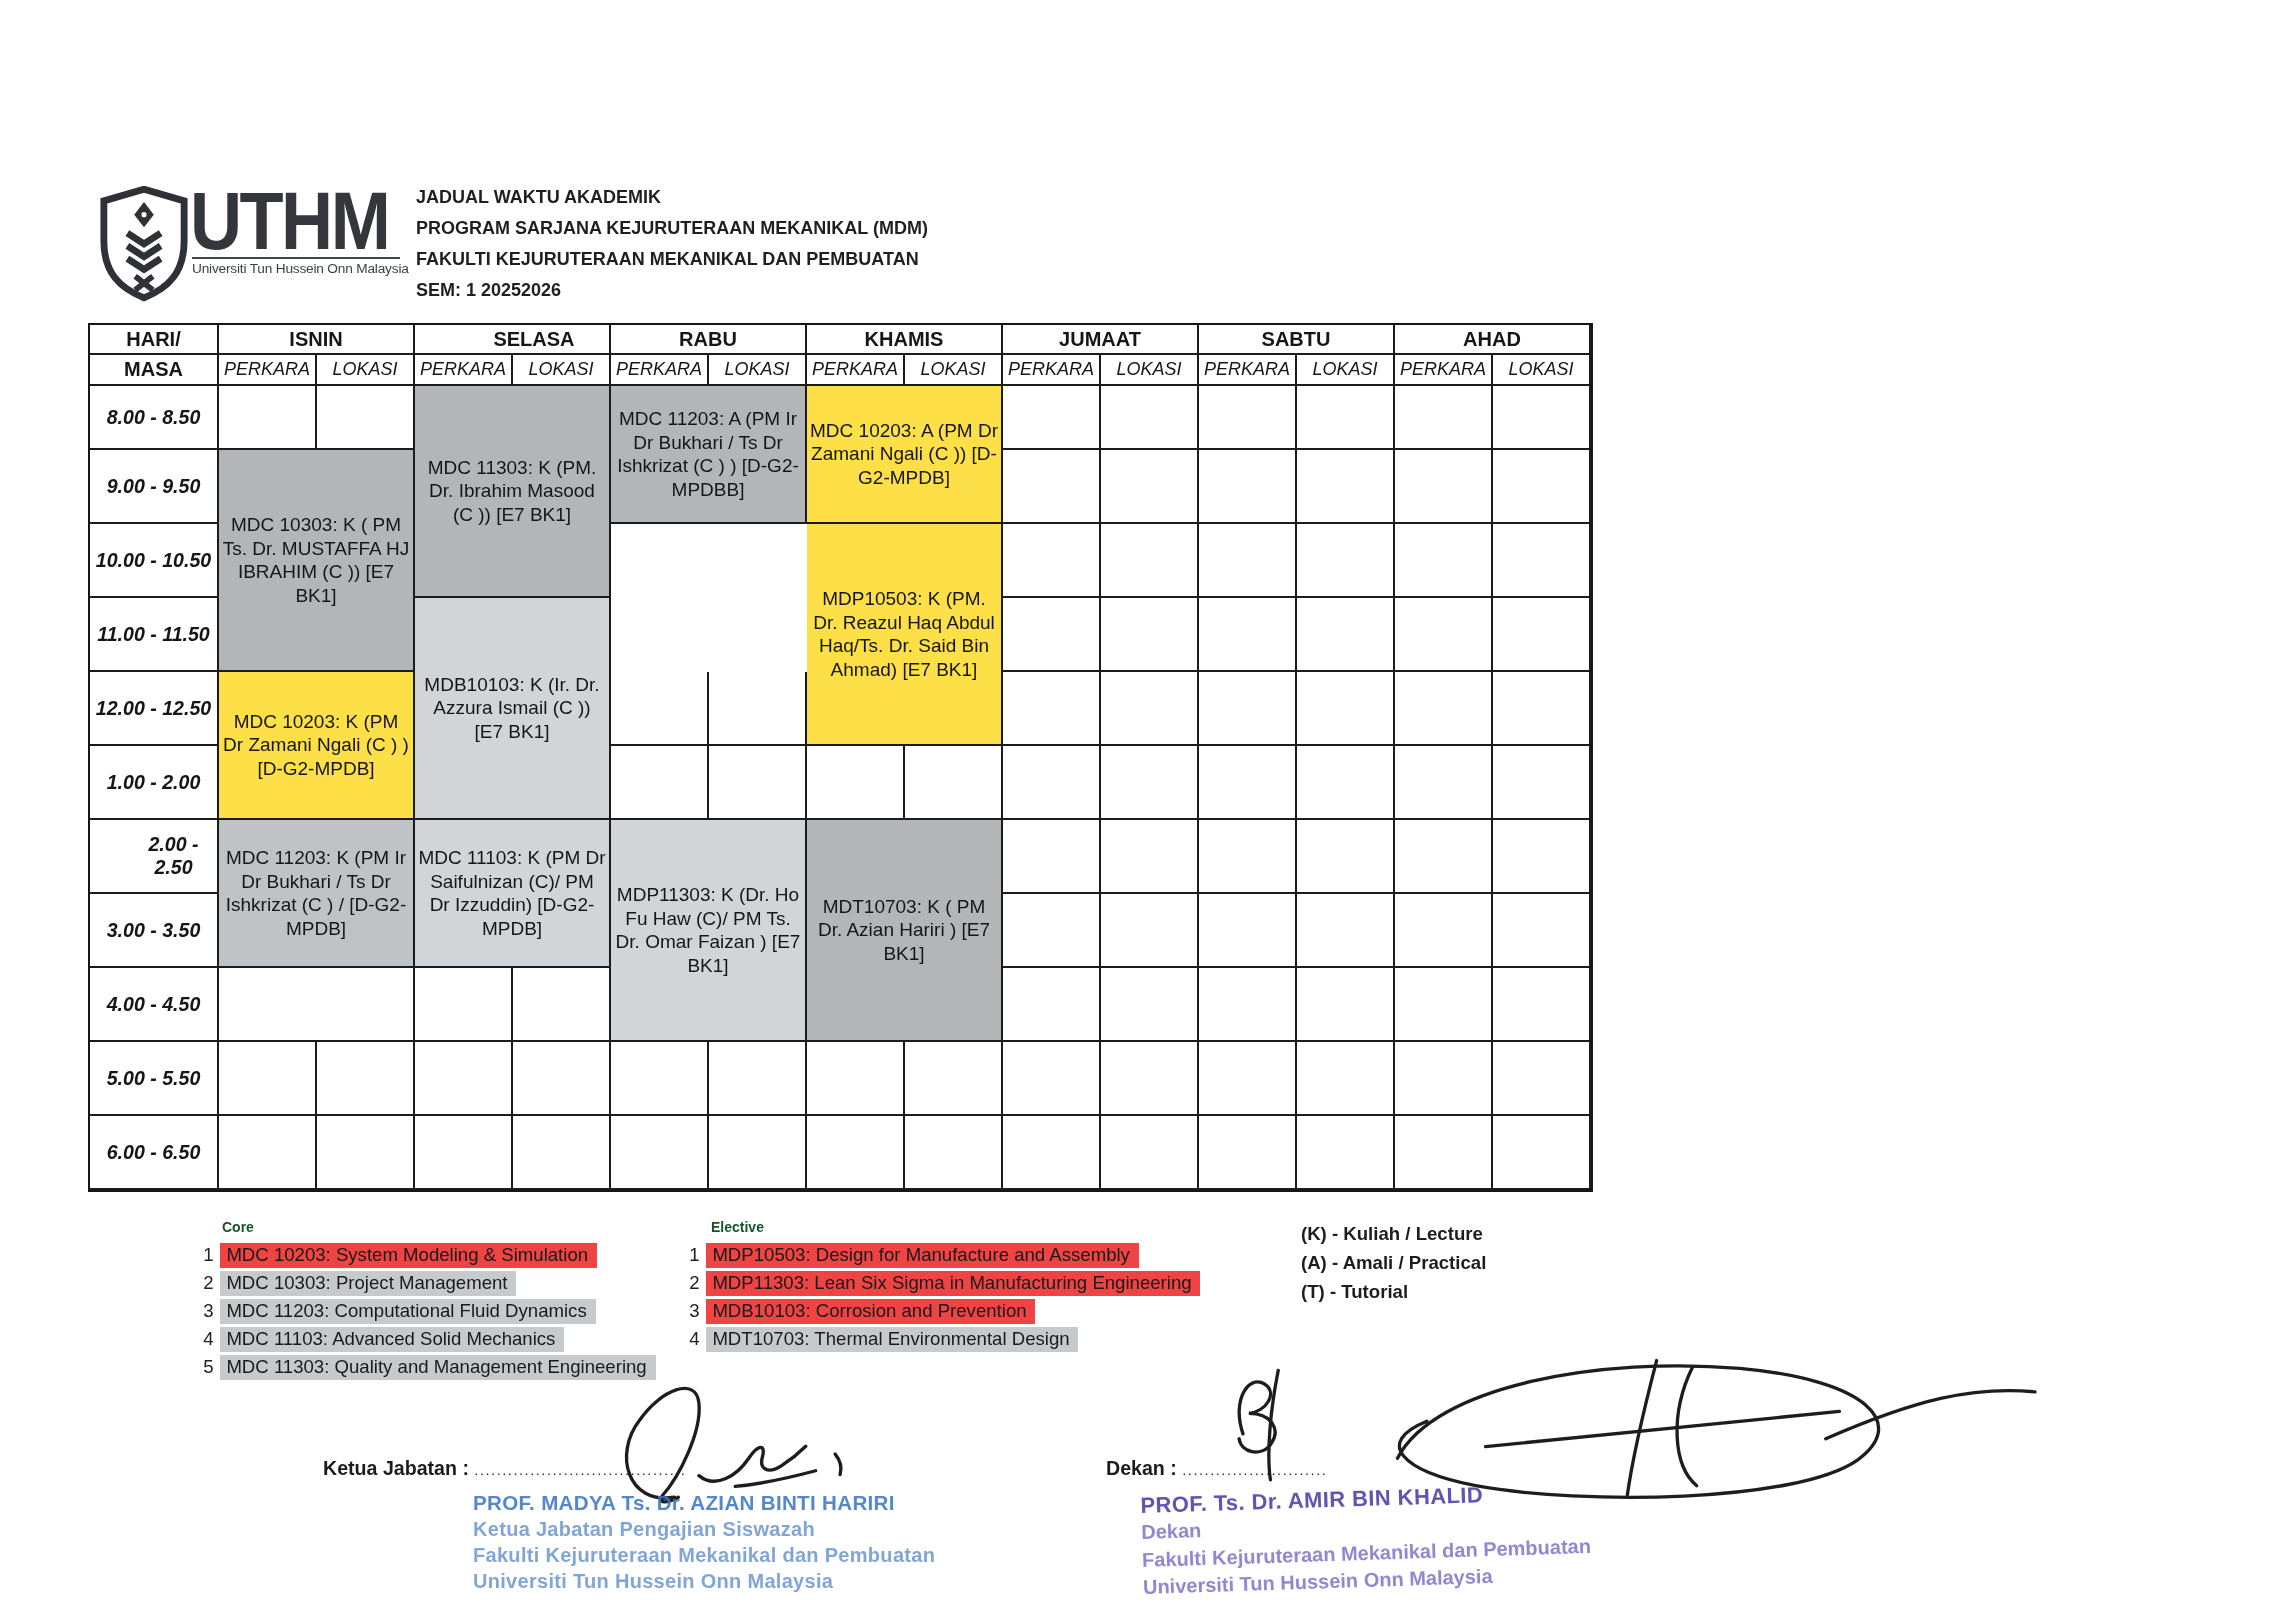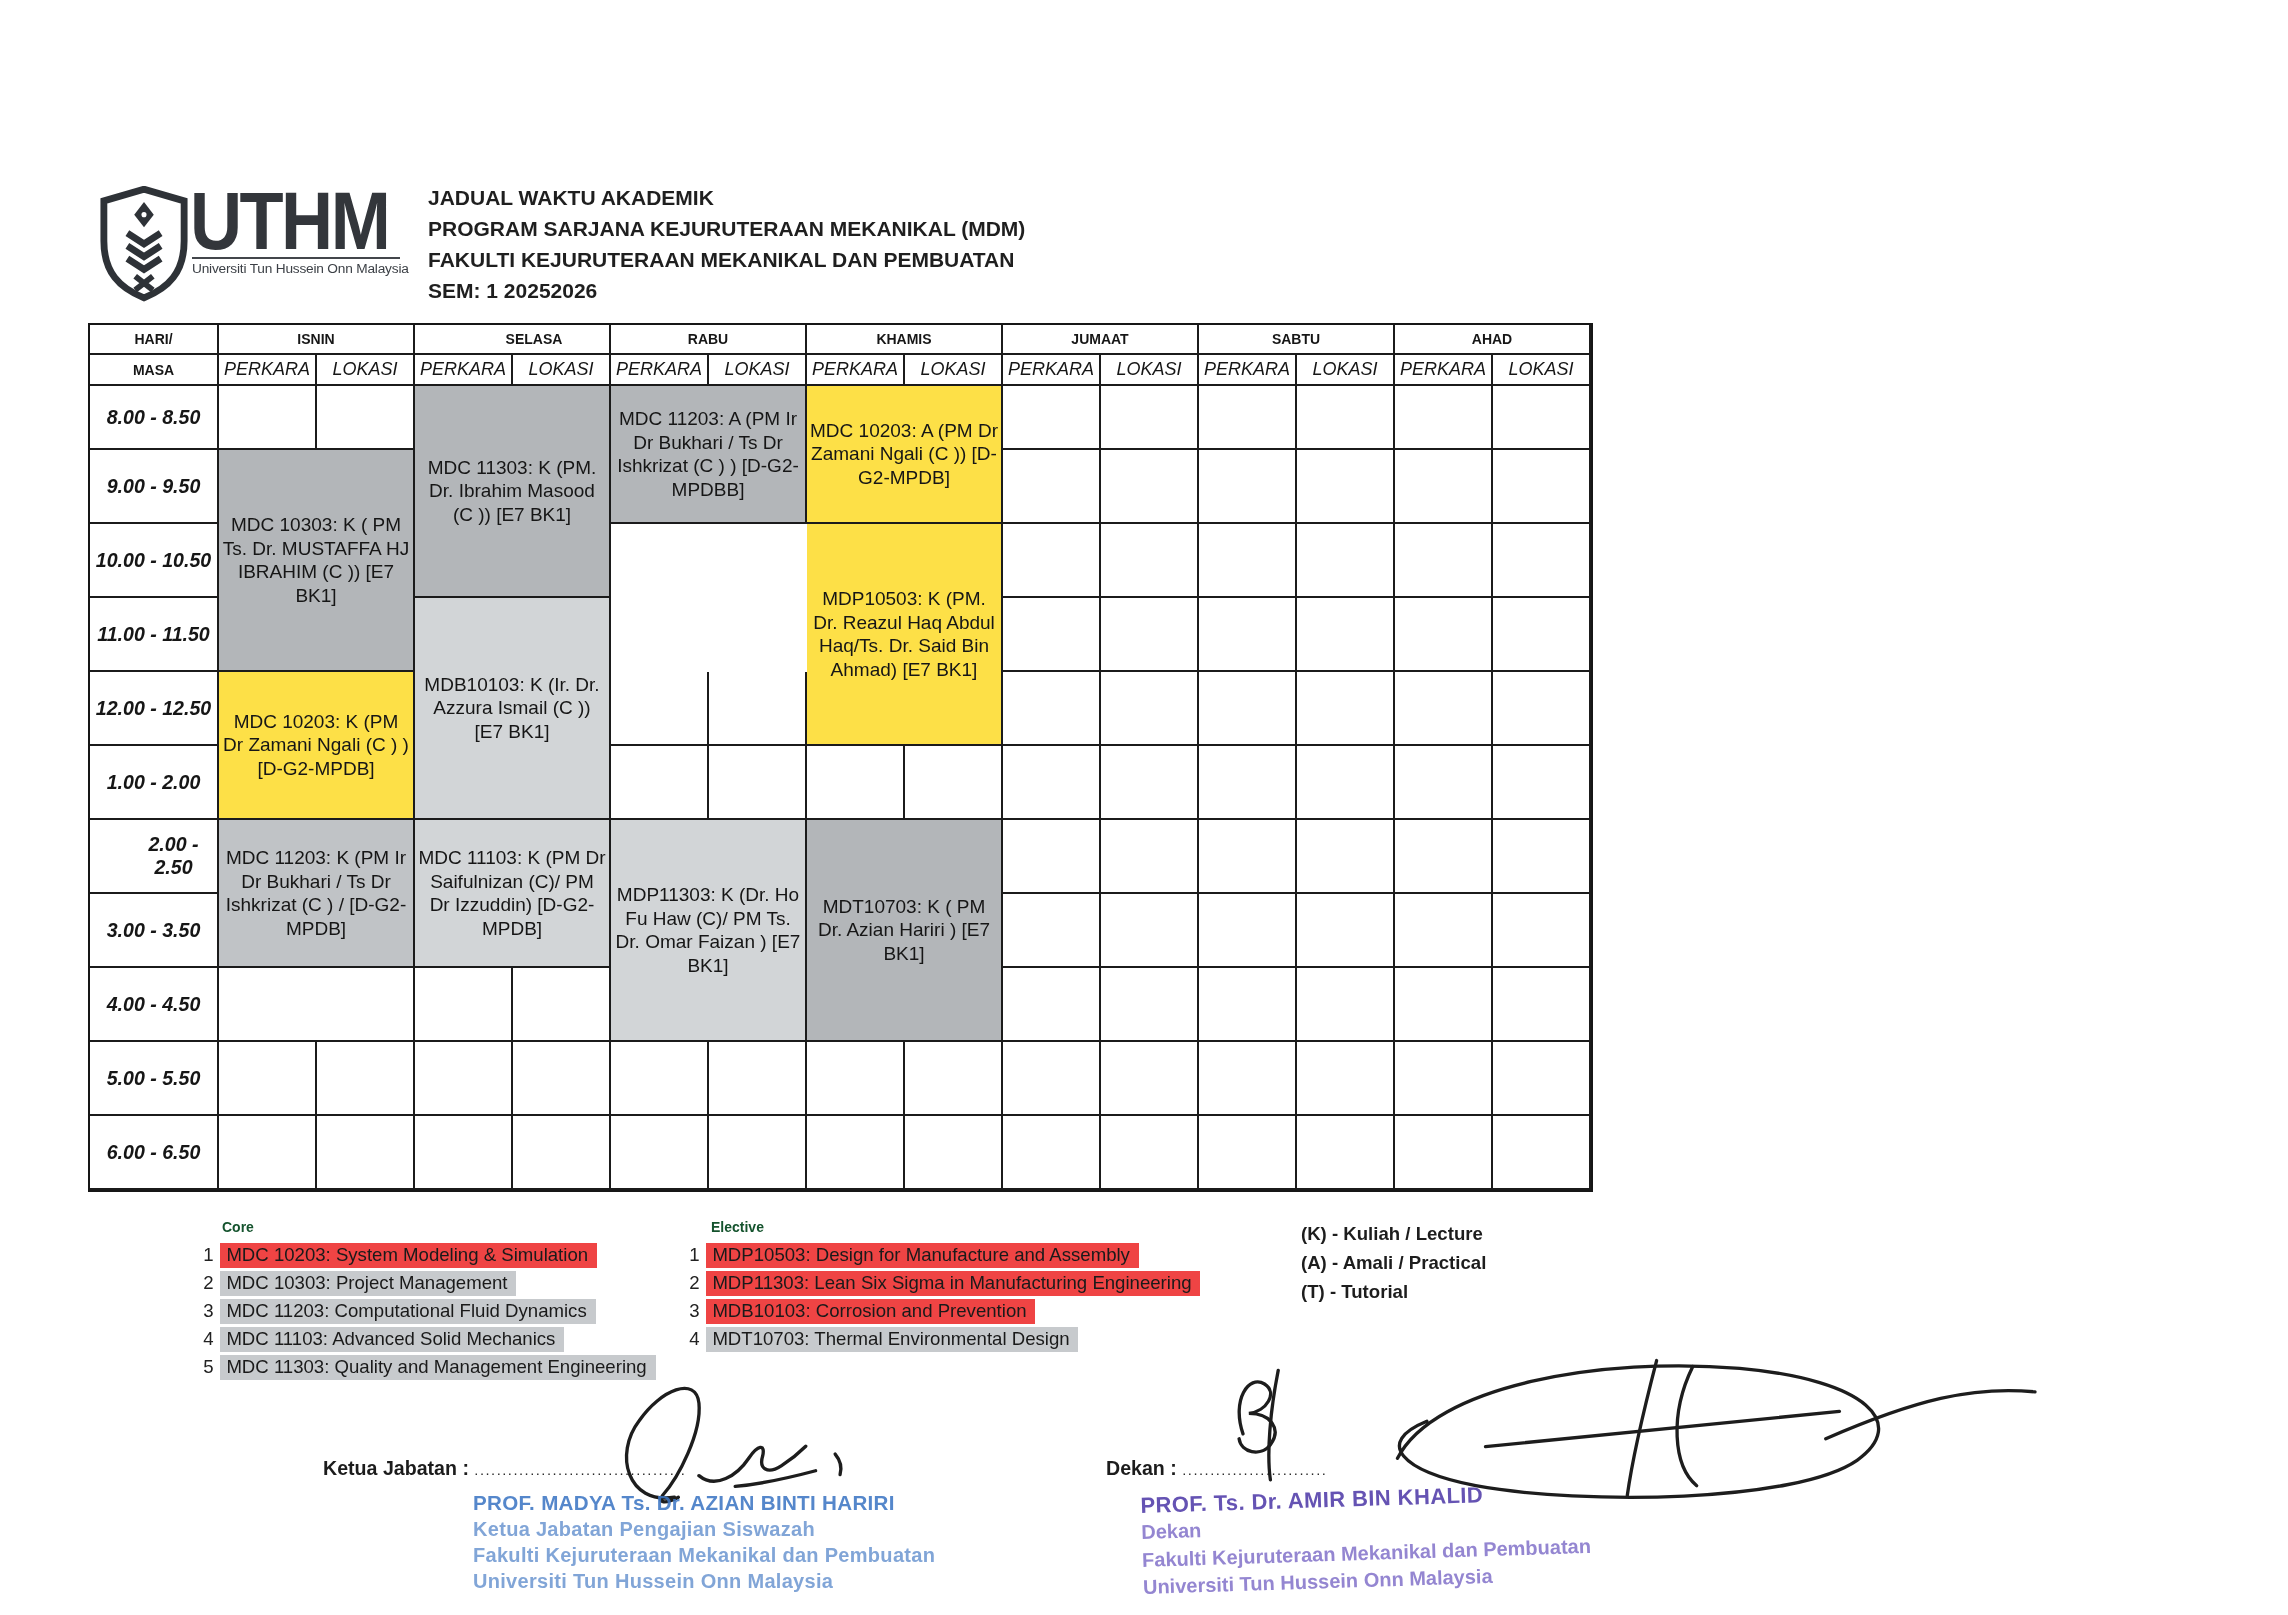--- a/index.html
+++ b/index.html
@@ -5,31 +5,31 @@
   html,body{margin:0;padding:0;}
   body{width:2289px;height:1615px;background:#ffffff;font-family:"Liberation Sans",sans-serif;color:#161616;overflow:hidden;}
   #page{position:relative;width:2289px;height:1615px;background:#ffffff;}
 
   
   #logo-shield{position:absolute;left:98px;top:186px;}
   #logo-acronym{position:absolute;left:190px;top:180px;font-size:82px;line-height:82px;font-weight:700;
     letter-spacing:-2.9px;color:#33363b;transform:scaleX(0.88);transform-origin:left top;white-space:nowrap;}
   #logo-fullname{position:absolute;left:192px;top:261px;font-size:13.7px;color:#3c4046;white-space:nowrap;letter-spacing:-0.2px;}
   #logo-underline{position:absolute;left:192px;top:257px;width:208px;height:2px;background:#43464b;}
-  #titles{position:absolute;left:428px;top:182px;font-weight:700;font-size:21px;color:#1f1f1f;}
+  #titles{position:absolute;left:416px;top:182px;font-weight:700;font-size:18px;color:#1f1f1f;}
   #titles div{height:31px;line-height:31px;white-space:nowrap;}
 
   
   #grid{position:absolute;left:88px;top:323px;display:grid;
     grid-template-columns:129px repeat(14,98px);
     grid-template-rows:30px 31px 64px repeat(10,74px);
     border:2.9px solid #161616;background:#fff;}
   .tcell{border-right:2px solid #1b1b1b;border-bottom:2px solid #1b1b1b;display:flex;
     align-items:center;justify-content:center;text-align:center;overflow:hidden;background:#fff;}
-  .th{font-weight:700;font-size:14px;}
+  .th{font-weight:700;font-size:20px;}
   .sub{font-style:italic;font-size:18px;font-weight:500;}
   .time{font-weight:700;font-style:italic;font-size:19.6px;}
   .ev{font-size:19px;line-height:23.5px;padding:2px 2.9px;}
   .shade-dark{background:#b3b6b9;}
   .shade-middark{background:#c0c3c6;}
   .shade-mid{background:#d2d5d7;}
   .shade-light{background:#fde047;}
 
   
   .lg-title{position:absolute;font-weight:700;font-size:14px;color:#14532d;margin-left:38px;}

